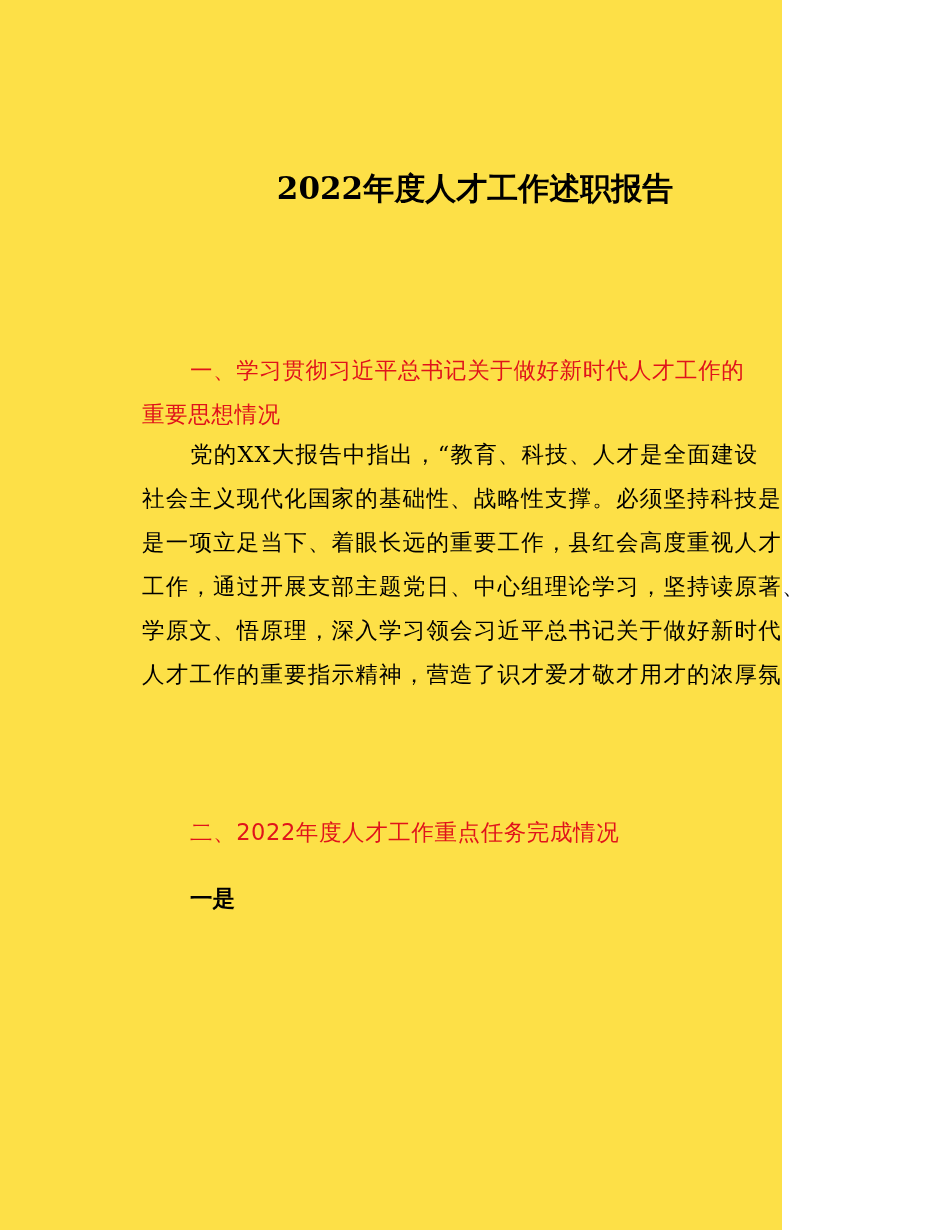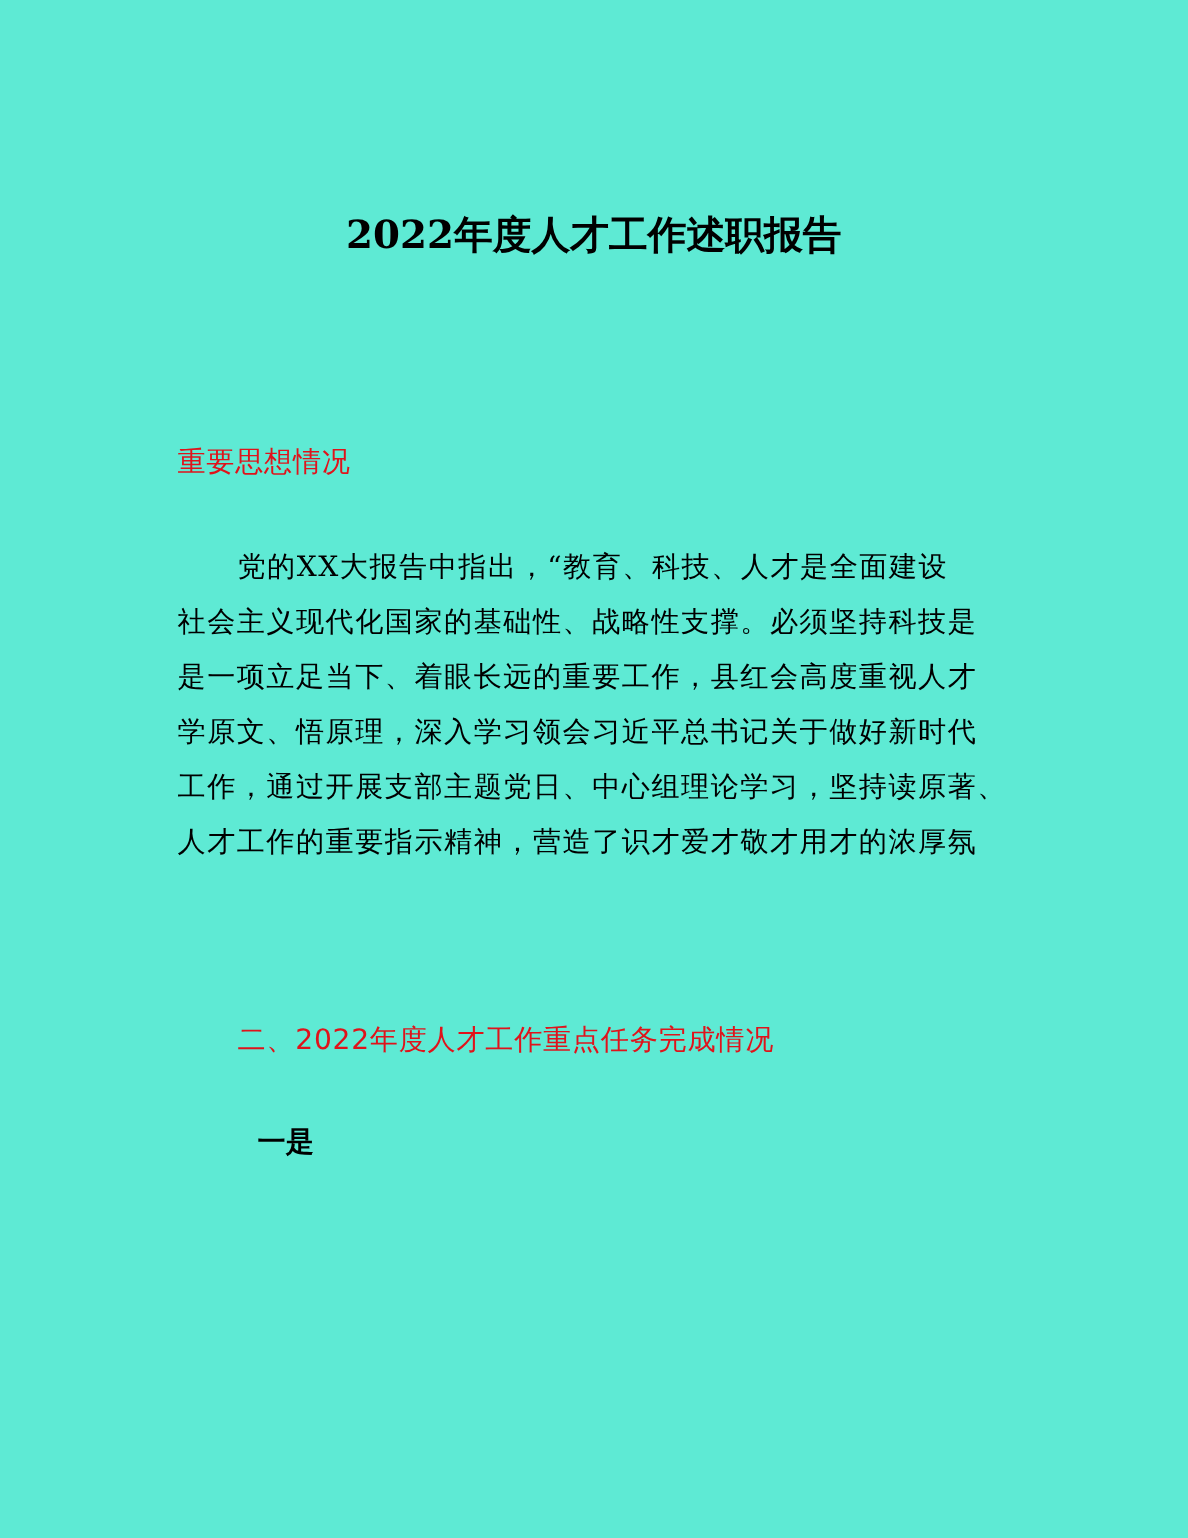--- a/index.html
+++ b/index.html
@@ -12,23 +12,23 @@
       height: 1230px;
       position: relative;
       overflow: hidden;
       font-family: "DejaVu Serif", "Liberation Serif", serif;
       color: #000000;
     }
     .page {
       position: absolute;
       left: 0;
       top: 0;
-      width: 950px;
+      width: 782px;
       height: 1230px;
-      background: #5eead4;
+      background: #fde047;
     }
     .title {
       position: absolute;
       left: 0;
       top: 166px;
       width: 950px;
       text-align: center;
       font-family: "DejaVu Serif", "Liberation Serif", serif;
       font-weight: bold;
       font-size: 31px;
@@ -58,45 +58,46 @@
       text-indent: 48px;
       color: #e0131b;
       font-family: "DejaVu Sans", "Liberation Sans", sans-serif;
       letter-spacing: 0.6px;
     }
     .bold-lead {
       position: absolute;
       left: 190px;
       font-size: 22.5px;
       line-height: 44px;
-      margin: 16px;
+      margin: 0;
       font-weight: bold;
       font-family: "DejaVu Serif", "Liberation Serif", serif;
     }
     .line { display: block; white-space: nowrap; }
     .line.first { padding-left: 48px; }
   </style>
 </head>
 <body>
 
 <div class="page">
 
   <h1 class="title">2022年度人才工作述职报告</h1>
 
 
   <p class="heading-red" style="top:348px; text-indent:0;">
+    <span class="line first">一、学习贯彻习近平总书记关于做好新时代人才工作的</span>
     <span class="line">重要思想情况</span>
   </p>
 
   <p class="para" style="top:432px; text-indent:0;">
     <span class="line first">党的XX大报告中指出，“教育、科技、人才是全面建设</span>
     <span class="line">社会主义现代化国家的基础性、战略性支撑。必须坚持科技是</span>
     <span class="line">是一项立足当下、着眼长远的重要工作，县红会高度重视人才</span>
+    <span class="line">工作，通过开展支部主题党日、中心组理论学习，坚持读原著、</span>
     <span class="line">学原文、悟原理，深入学习领会习近平总书记关于做好新时代</span>
-    <span class="line">工作，通过开展支部主题党日、中心组理论学习，坚持读原著、</span>
     <span class="line">人才工作的重要指示精神，营造了识才爱才敬才用才的浓厚氛</span>
   </p>
 
   <p class="heading-red" style="top:810px; text-indent:0;">
     <span class="line first">二、2022年度人才工作重点任务完成情况</span>
   </p>
 
   <p class="bold-lead" style="top:876px;">一是</p>
 
 </div>

